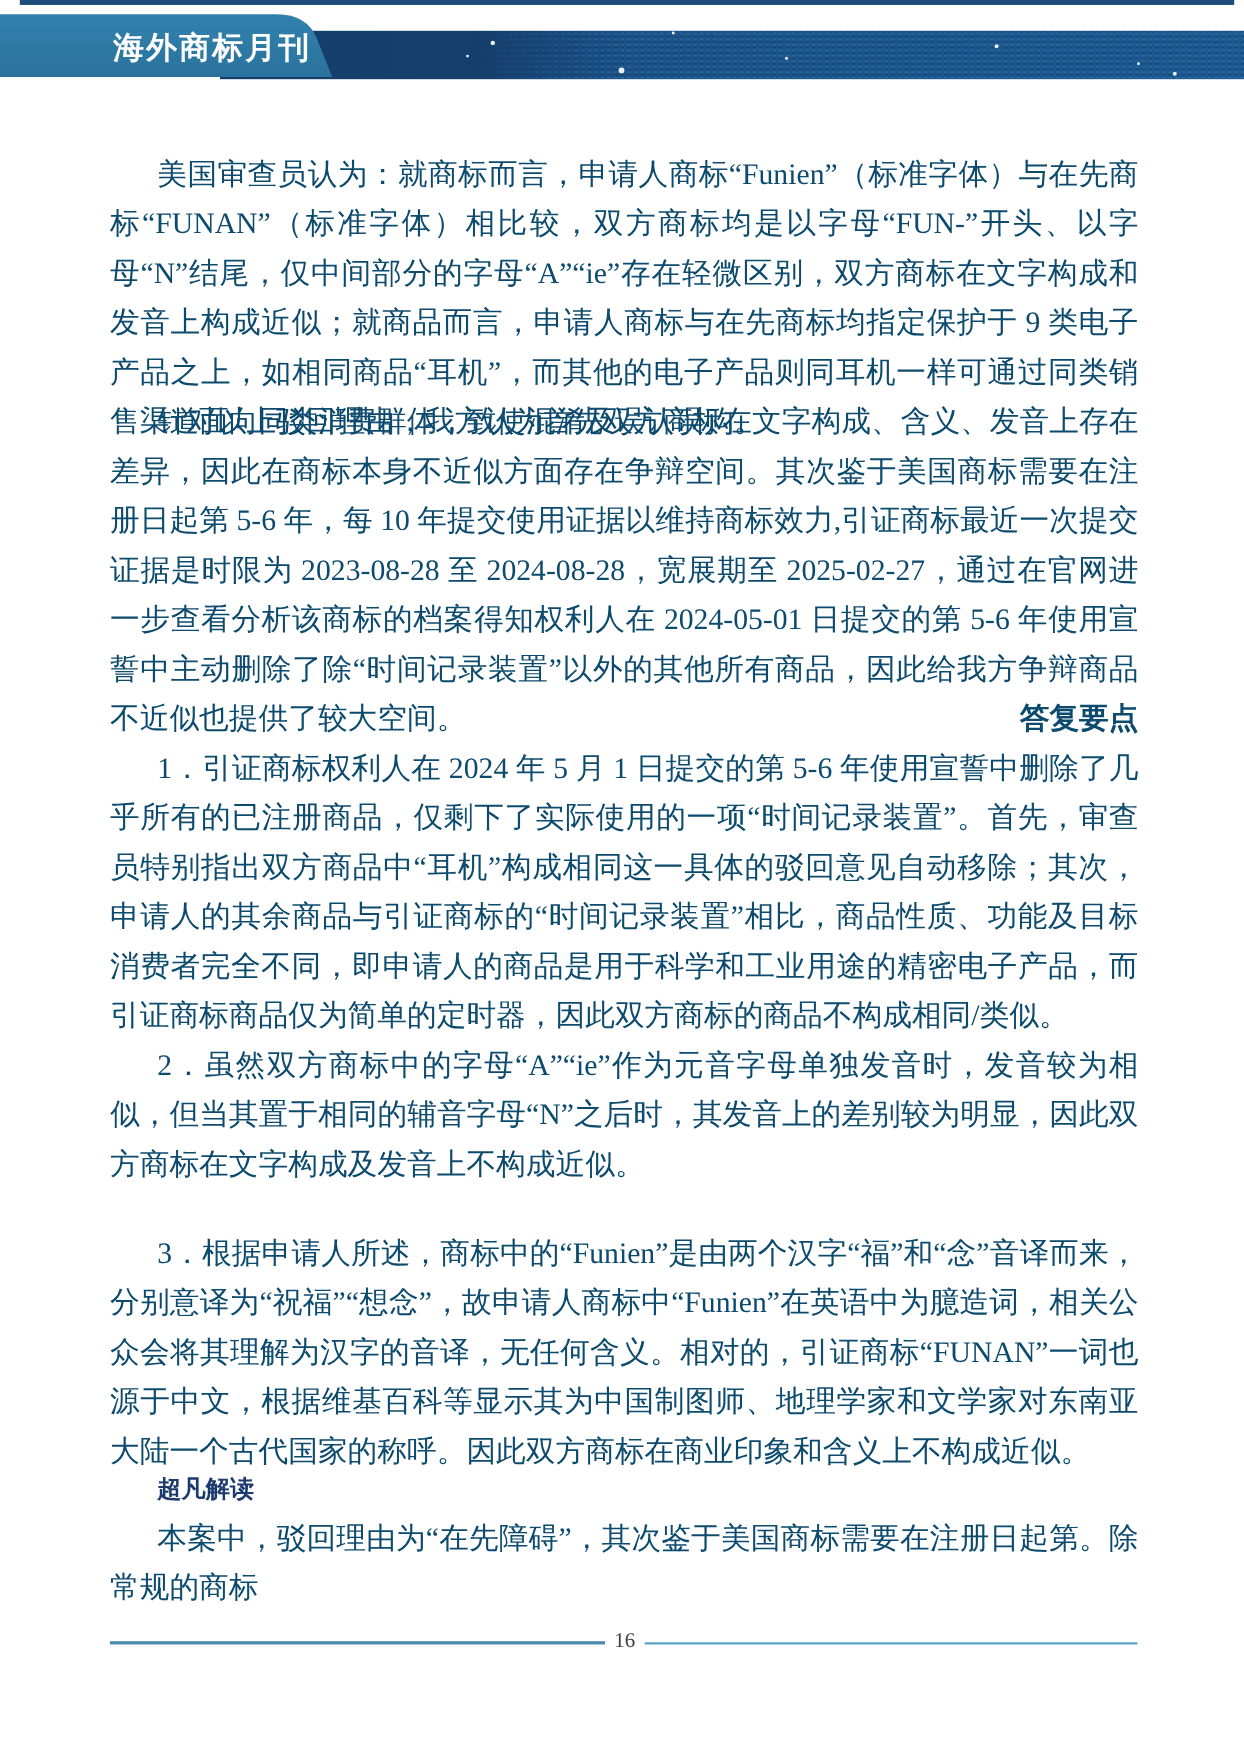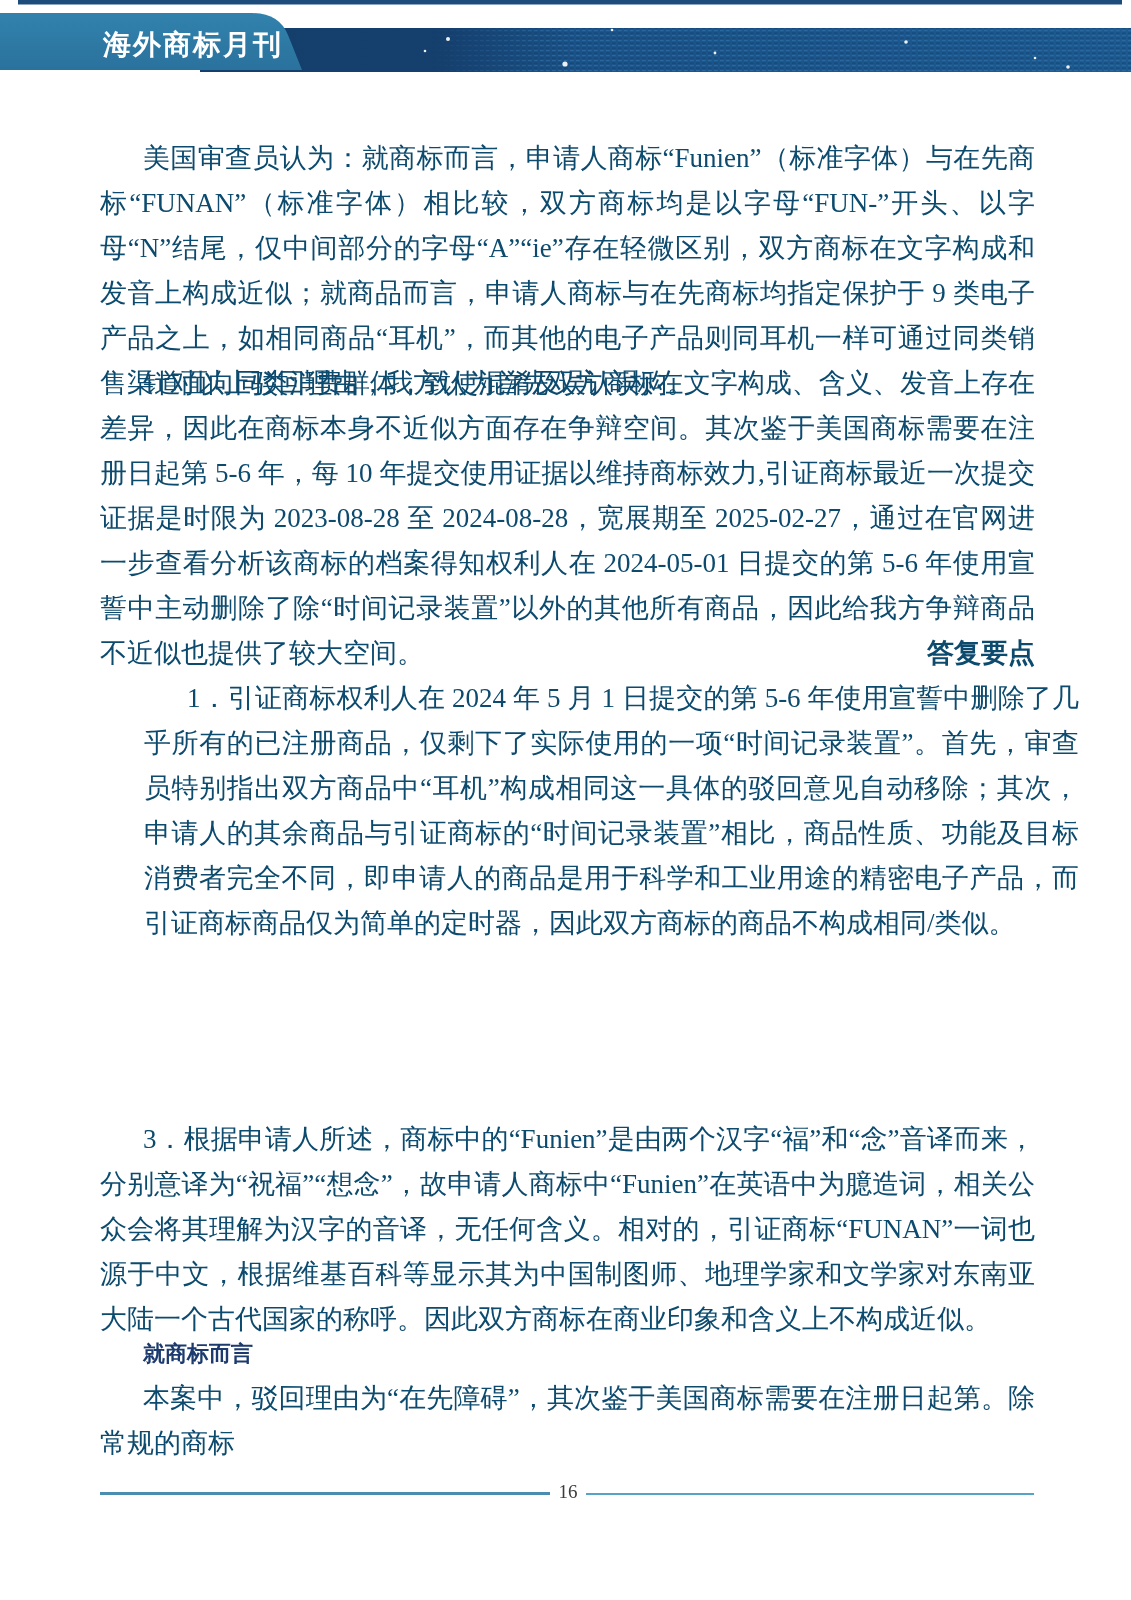--- a/index.html
+++ b/index.html
@@ -23,21 +23,21 @@
   
   .para{
     position:absolute;left:100px;width:935px;
     margin:0;font-size:27px;line-height:45px;color:#0c4a6e;
     text-align:justify;text-indent:43px;
     word-break:break-all;
   }
   #p1{top:136px;}
   #p2{top:361px;}
   #h-reply{top:631px;font-weight:bold;text-align:right;}
-  #p3{top:676px;margin-left:44px;}
+  #p3{top:676px;}
   #p4{top:946px;}
   #p5{top:1117px;}
   #h-interp{top:1331px;font-weight:bold;color:#1c3a6e;font-size:22px;text-align:left;}
   #p6{top:1376px;}
   
   .footer-rule-left{
     position:absolute;left:100px;top:1492px;width:450px;height:3px;
     background:#4b8db1;
   }
   .footer-rule-right{
@@ -103,24 +103,25 @@
   </div>
 
   <p id="p1" class="para">美国审查员认为：就商标而言，申请人商标“Funien”（标准字体）与在先商标“FUNAN”（标准字体）相比较，双方商标均是以字母“FUN-”开头、以字母“N”结尾，仅中间部分的字母“A”“ie”存在轻微区别，双方商标在文字构成和发音上构成近似；就商品而言，申请人商标与在先商标均指定保护于 9 类电子产品之上，如相同商品“耳机”，而其他的电子产品则同耳机一样可通过同类销售渠道面向同类消费群体，致使混淆及误认误购。</p>
 
   <p id="p2" class="para">针对以上驳回理由，我方认为首先双方商标在文字构成、含义、发音上存在差异，因此在商标本身不近似方面存在争辩空间。其次鉴于美国商标需要在注册日起第 5-6 年，每 10 年提交使用证据以维持商标效力,引证商标最近一次提交证据是时限为 2023-08-28 至 2024-08-28，宽展期至 2025-02-27，通过在官网进一步查看分析该商标的档案得知权利人在 2024-05-01 日提交的第 5-6 年使用宣誓中主动删除了除“时间记录装置”以外的其他所有商品，因此给我方争辩商品不近似也提供了较大空间。</p>
 
   <p id="h-reply" class="para">答复要点</p>
 
   <p id="p3" class="para">1．引证商标权利人在 2024 年 5 月 1 日提交的第 5-6 年使用宣誓中删除了几乎所有的已注册商品，仅剩下了实际使用的一项“时间记录装置”。首先，审查员特别指出双方商品中“耳机”构成相同这一具体的驳回意见自动移除；其次，申请人的其余商品与引证商标的“时间记录装置”相比，商品性质、功能及目标消费者完全不同，即申请人的商品是用于科学和工业用途的精密电子产品，而引证商标商品仅为简单的定时器，因此双方商标的商品不构成相同/类似。</p>
 
+  <p id="p4" class="para">2．虽然双方商标中的字母“A”“ie”作为元音字母单独发音时，发音较为相似，但当其置于相同的辅音字母“N”之后时，其发音上的差别较为明显，因此双方商标在文字构成及发音上不构成近似。</p>
 
   <p id="p5" class="para">3．根据申请人所述，商标中的“Funien”是由两个汉字“福”和“念”音译而来，分别意译为“祝福”“想念”，故申请人商标中“Funien”在英语中为臆造词，相关公众会将其理解为汉字的音译，无任何含义。相对的，引证商标“FUNAN”一词也源于中文，根据维基百科等显示其为中国制图师、地理学家和文学家对东南亚大陆一个古代国家的称呼。因此双方商标在商业印象和含义上不构成近似。</p>
 
-  <p id="h-interp" class="para">就商标而言</p>
+  <p id="h-interp" class="para">超凡解读</p>
 
   <p id="p6" class="para">本案中，驳回理由为“在先障碍”，其次鉴于美国商标需要在注册日起第。除常规的商标</p>
 
   <div class="footer-rule-left"></div>
   <div class="footer-rule-right"></div>
   <div class="page-number">16</div>
 
 </div>
 
 </body></html>

